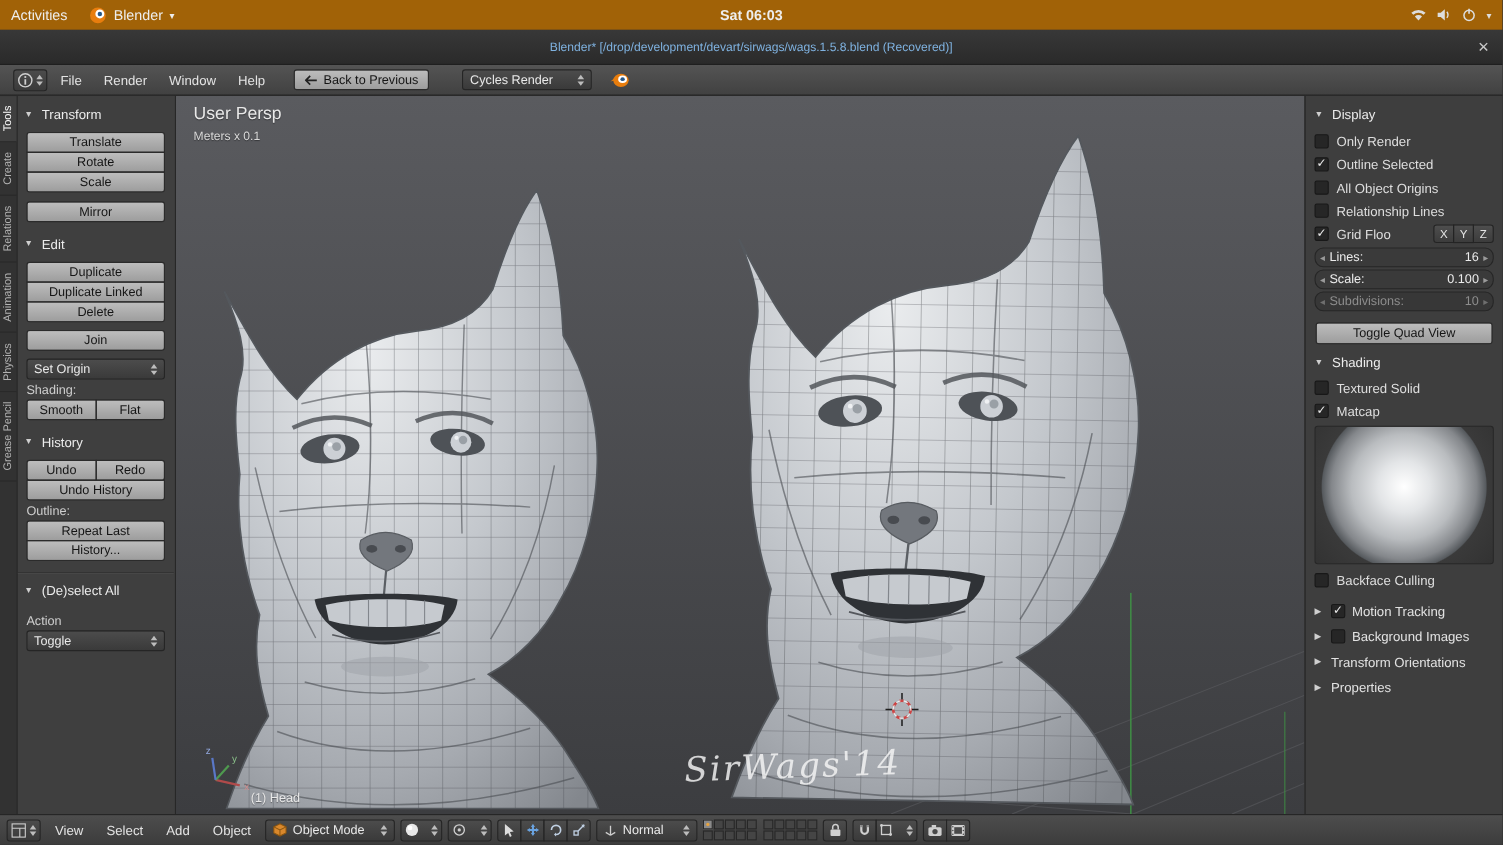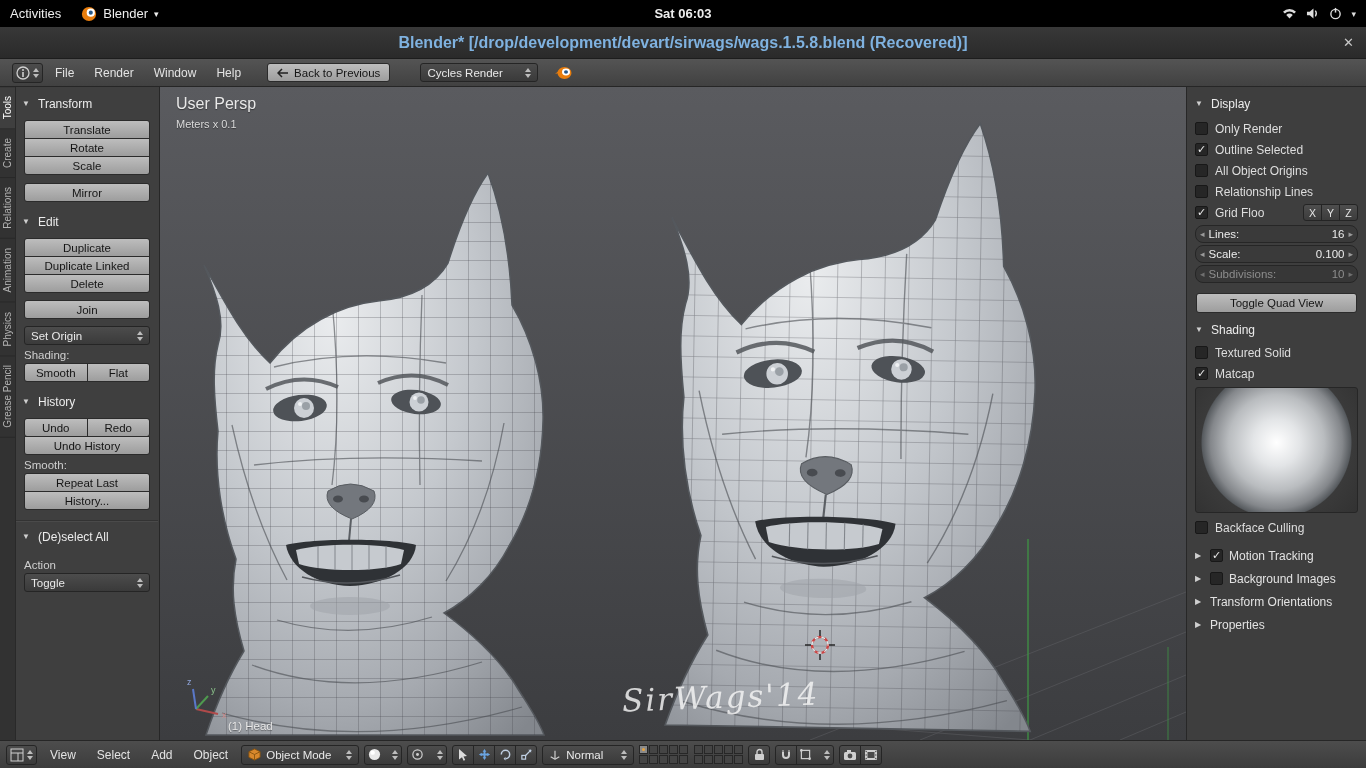--- a/index.html
+++ b/index.html
@@ -1,27 +1,27 @@
 <!DOCTYPE html>
 <html><head>
 <meta charset="utf-8">
 <style>
   *{margin:0;padding:0;box-sizing:border-box}
   html,body{width:1366px;height:768px;overflow:hidden}
   body{font-family:"Liberation Sans",sans-serif;background:#333;position:relative;color:#ddd}
 
   
-  #gnome{position:absolute;top:0;left:0;right:0;height:27px;background:#000000;display:flex;align-items:center;font-size:13px;color:#eee;z-index:30}
+  #gnome{position:absolute;top:0;left:0;right:0;height:27px;background:#a16207;display:flex;align-items:center;font-size:13px;color:#eee;z-index:30}
   #gnome .gitem{padding:0 10px;height:100%;display:flex;align-items:center;gap:6px;cursor:default}
   #gnome .clock{position:absolute;left:50%;transform:translateX(-50%);font-weight:bold}
   #gnome .right{margin-left:auto;display:flex;align-items:center;gap:9px;padding-right:10px}
 
   
   #titlebar{position:absolute;top:27px;left:0;right:0;height:32px;background:linear-gradient(#383838,#2a2a2a);border-bottom:1px solid #1d1d1d;display:flex;align-items:center;justify-content:center;z-index:29}
-  #titlebar .ttl{color:#7fb2e0;font-size:16px;font-weight:bold}
+  #titlebar .ttl{color:#7fb2e0;font-size:11px;font-weight:normal}
   #titlebar .close{position:absolute;right:12px;color:#c9c9c9;font-size:13px;cursor:default}
 
   
   #infobar{position:absolute;top:59px;left:0;right:0;height:28px;background:linear-gradient(#545454,#414141);border-bottom:1px solid #262626;display:flex;align-items:center;gap:4px;padding:0 12px;font-size:12px;color:#e3e3e3;z-index:28}
   .hmenu{padding:0 8px;height:20px;display:flex;align-items:center;border-radius:3px}
   .stats{color:#dcdcdc;font-size:11.5px;margin-left:4px;white-space:nowrap}
 
   
   .btn{background:linear-gradient(#bdbdbd,#9d9d9d);border:1px solid #2b2b2b;color:#151515;font-size:11.5px;height:19px;display:flex;align-items:center;justify-content:center;border-radius:3px;white-space:nowrap}
   .menubtn{background:linear-gradient(#4c4c4c,#3a3a3a);border:1px solid #252525;border-radius:3px;color:#e9e9e9;height:19px;display:flex;align-items:center;gap:5px;padding:0 6px;font-size:11.5px;white-space:nowrap}
@@ -211,21 +211,21 @@
       <span class="tri">▼</span>
       <span>History</span>
     </div>
     <div style="margin:6px 2px 0">
       <div class="hpair">
         <div class="btn">Undo</div>
         <div class="btn">Redo</div>
       </div>
       <div class="btn" style="margin-top:-1px;border-radius:0 0 3px 3px">Undo History</div>
     </div>
-    <div class="lbl">Smooth:</div>
+    <div class="lbl">Outline:</div>
     <div class="vstack" style="margin:0 2px">
       <div class="btn">Repeat Last</div>
       <div class="btn">History...</div>
     </div>
 
     <div class="shelf-divider"></div>
 
     <div class="phead">
       <span class="tri">▼</span>
       <span>(De)select All</span>

